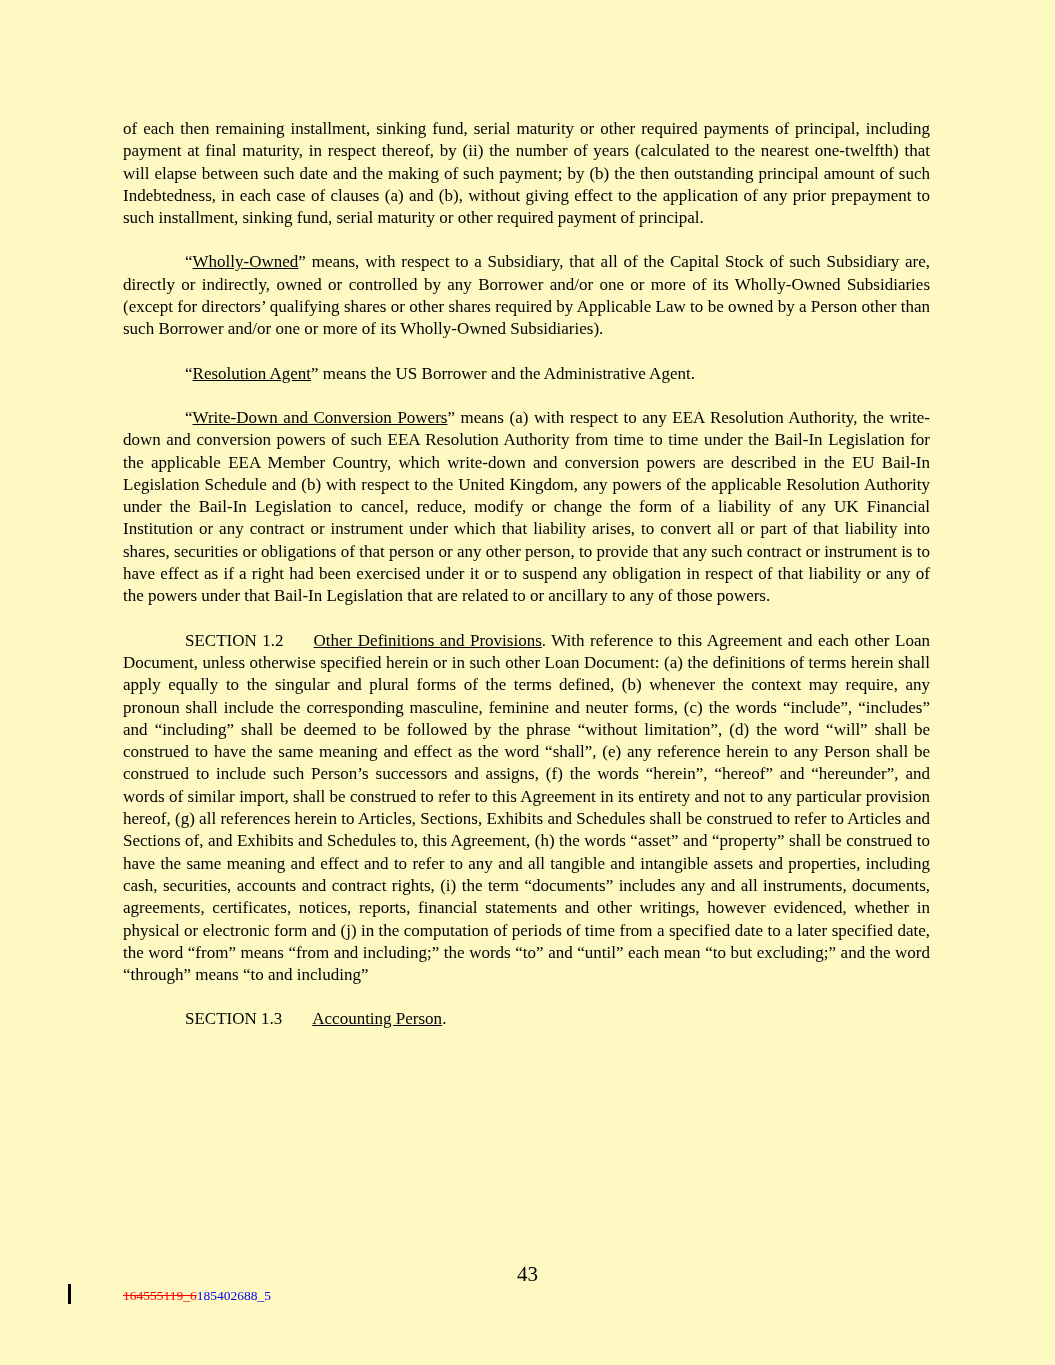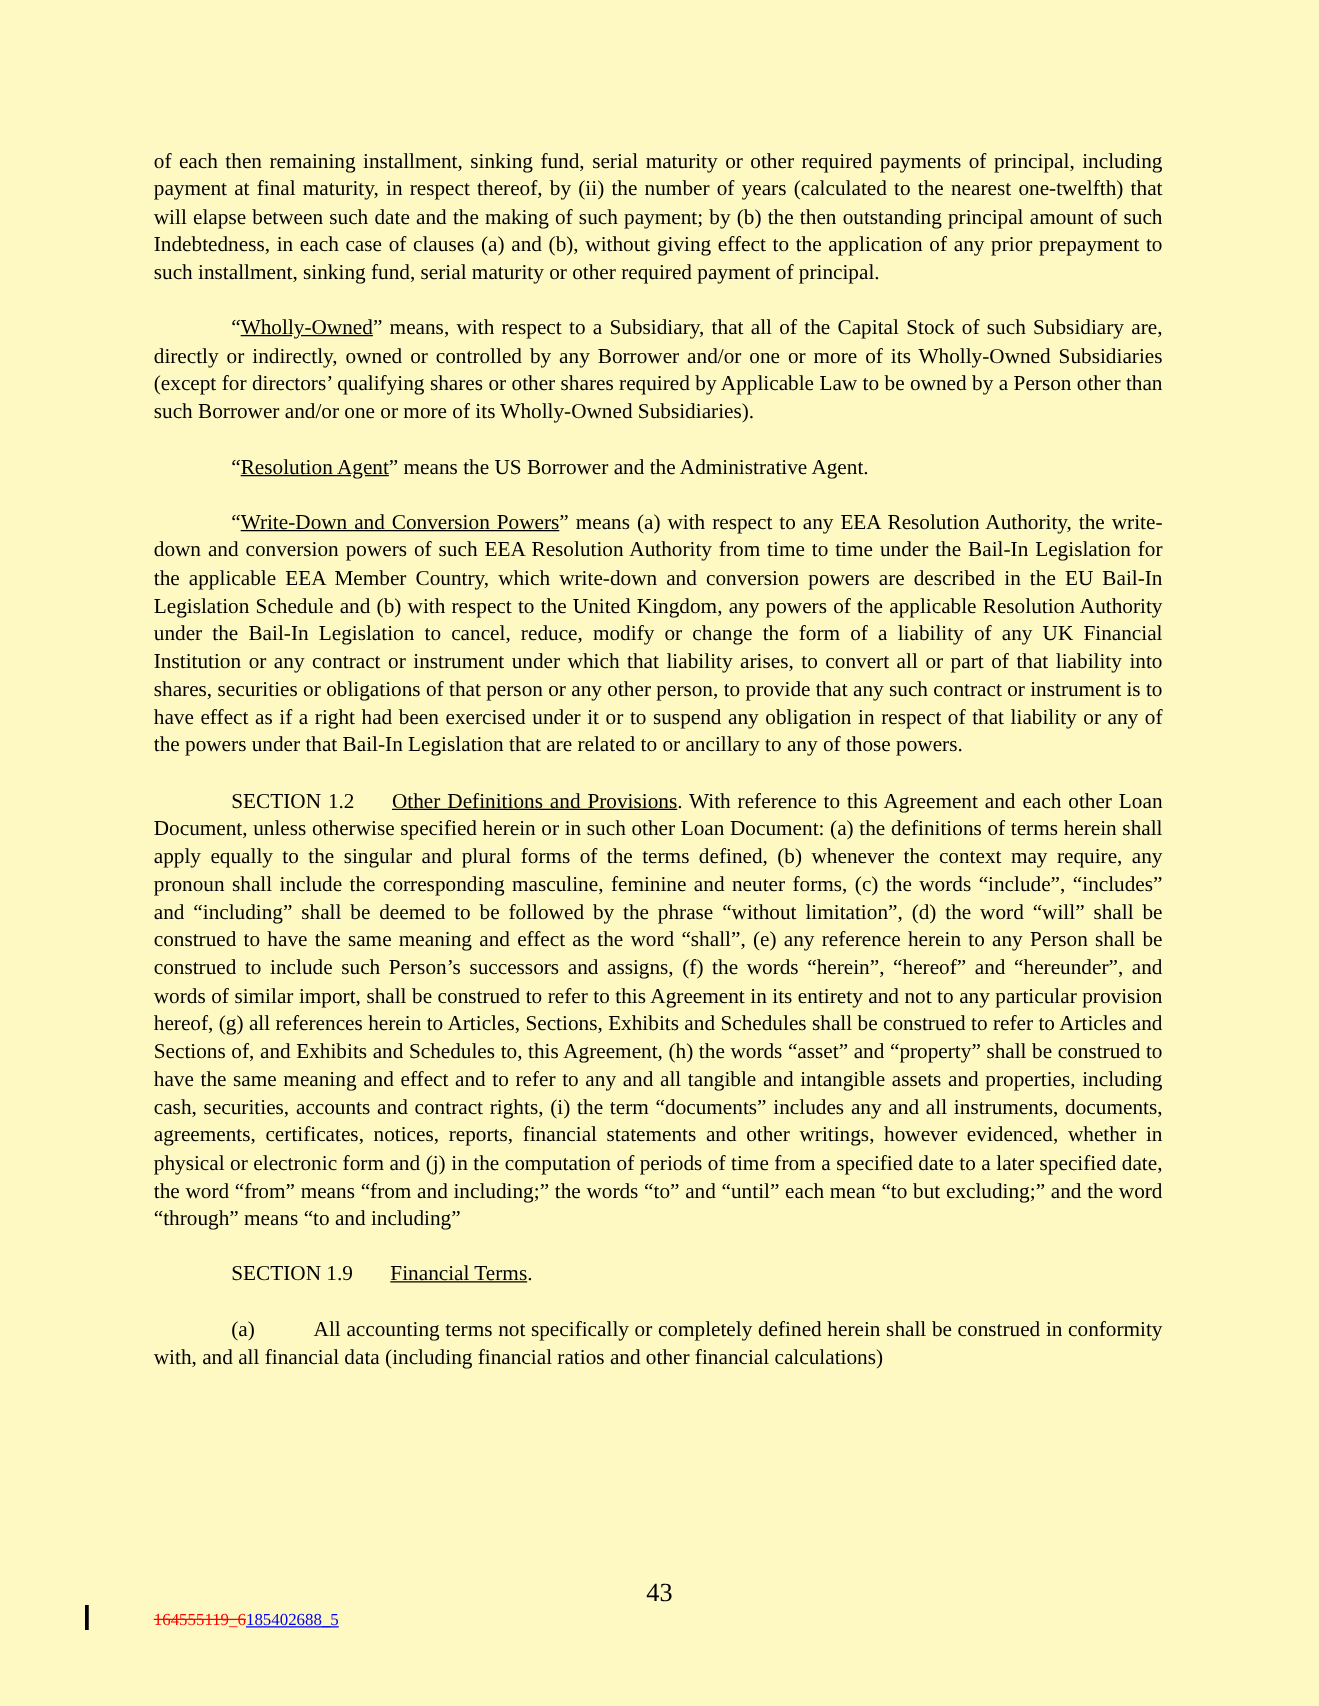--- a/index.html
+++ b/index.html
@@ -55,21 +55,20 @@
     font-size: 13.5px;
     line-height: 16px;
     white-space: nowrap;
   }
   .deleted-id {
     color: #ff0000;
     text-decoration: line-through;
   }
   .inserted-id {
     color: #0000ee;
-    text-decoration: underline;
   }
   .change-bar {
     position: absolute;
     left: 68px;
     top: 1284px;
     width: 2.5px;
     height: 20px;
     background: #000000;
   }
 </style>
@@ -77,22 +76,21 @@
 <body>
 
 <div class="page">
 
   <div class="content">
       <p class="no-indent"><span>of each then remaining installment, sinking fund, serial maturity or other required payments of principal, including payment at final maturity, in respect thereof, by (ii) the number of years (calculated to the nearest one-twelfth) that will elapse between such date and the making of such payment; by (b) the then outstanding principal amount of such Indebtedness, in each case of clauses (a) and (b), without giving effect to the application of any prior prepayment to such installment, sinking fund, serial maturity or other required payment of principal.</span></p>
       <p><span>“</span><span class="u">Wholly-Owned</span><span>” means, with respect to a Subsidiary, that all of the Capital Stock of such Subsidiary are, directly or indirectly, owned or controlled by any Borrower and/or one or more of its Wholly-Owned Subsidiaries (except for directors’ qualifying shares or other shares required by Applicable Law to be owned by a Person other than such Borrower and/or one or more of its Wholly-Owned Subsidiaries).</span></p>
       <p><span>“</span><span class="u">Resolution Agent</span><span>” means the US Borrower and the Administrative Agent.</span></p>
       <p><span>“</span><span class="u">Write-Down and Conversion Powers</span><span>” means (a) with respect to any EEA Resolution Authority, the write-down and conversion powers of such EEA Resolution Authority from time to time under the Bail-In Legislation for the applicable EEA Member Country, which write-down and conversion powers are described in the EU Bail-In Legislation Schedule and (b) with respect to the United Kingdom, any powers of the applicable Resolution Authority under the Bail-In Legislation to cancel, reduce, modify or change the form of a liability of any UK Financial Institution or any contract or instrument under which that liability arises, to convert all or part of that liability into shares, securities or obligations of that person or any other person, to provide that any such contract or instrument is to have effect as if a right had been exercised under it or to suspend any obligation in respect of that liability or any of the powers under that Bail-In Legislation that are related to or ancillary to any of those powers.</span></p>
       <p><span>SECTION 1.2</span><span class="tab" style="width: 30px;"></span><span class="u">Other Definitions and Provisions</span><span>.  With reference to this Agreement and each other Loan Document, unless otherwise specified herein or in such other Loan Document: (a) the definitions of terms herein shall apply equally to the singular and plural forms of the terms defined, (b) whenever the context may require, any pronoun shall include the corresponding masculine, feminine and neuter forms, (c) the words “include”, “includes” and “including” shall be deemed to be followed by the phrase “without limitation”, (d) the word “will” shall be construed to have the same meaning and effect as the word “shall”, (e) any reference herein to any Person shall be construed to include such Person’s successors and assigns, (f) the words “herein”, “hereof” and “hereunder”, and words of similar import, shall be construed to refer to this Agreement in its entirety and not to any particular provision hereof, (g) all references herein to Articles, Sections, Exhibits and Schedules shall be construed to refer to Articles and Sections of, and Exhibits and Schedules to, this Agreement, (h) the words “asset” and “property” shall be construed to have the same meaning and effect and to refer to any and all tangible and intangible assets and properties, including cash, securities, accounts and contract rights, (i) the term “documents” includes any and all instruments, documents, agreements, certificates, notices, reports, financial statements and other writings, however evidenced, whether in physical or electronic form and (j) in the computation of periods of time from a specified date to a later specified date, the word “from” means “from and including;” the words “to” and “until” each mean “to but excluding;” and the word “through” means “to and including”</span></p>
-      <p><span>SECTION 1.9</span><span class="tab" style="width: 30px;"></span><span class="u">Financial Terms</span><span>.</span></p>
-      <p><span>(a)</span><span class="tab" style="width: 47px;"></span><span>All accounting terms not specifically or completely defined herein shall be construed in conformity with, and all financial data (including financial ratios and other financial calculations)</span></p>
+      <p><span>SECTION 1.3</span><span class="tab" style="width: 30px;"></span><span class="u">Accounting Person</span><span>.</span></p>
     </div>
 
   <div class="page-number">43</div>
 
   <div class="change-bar"></div>
 
   <div class="doc-footer"><span class="deleted-id">164555119_6</span><span class="inserted-id">185402688_5</span></div>
 
 </div>
 

